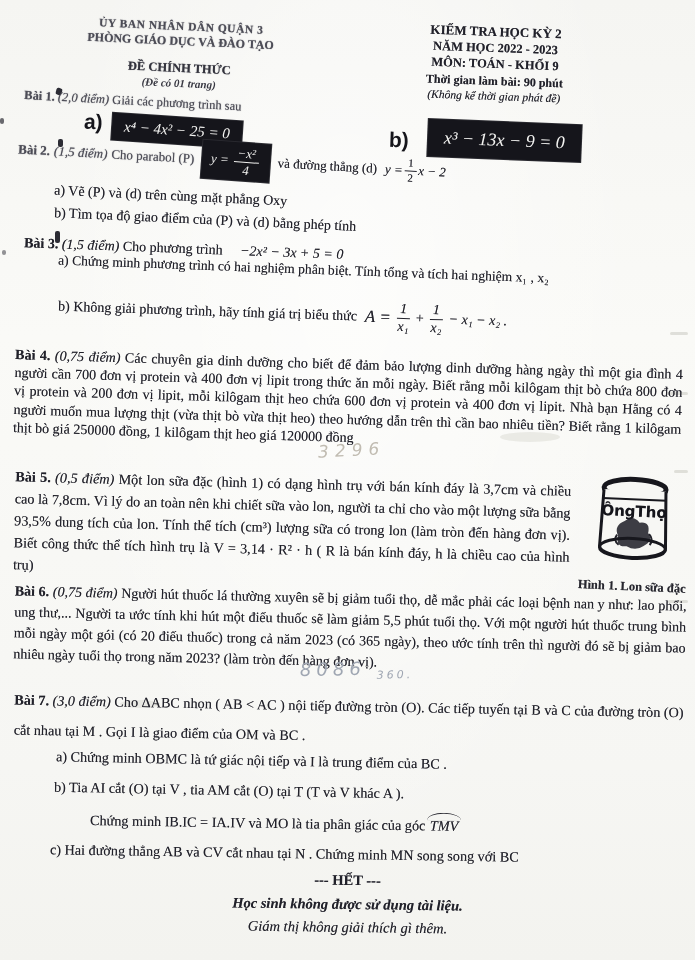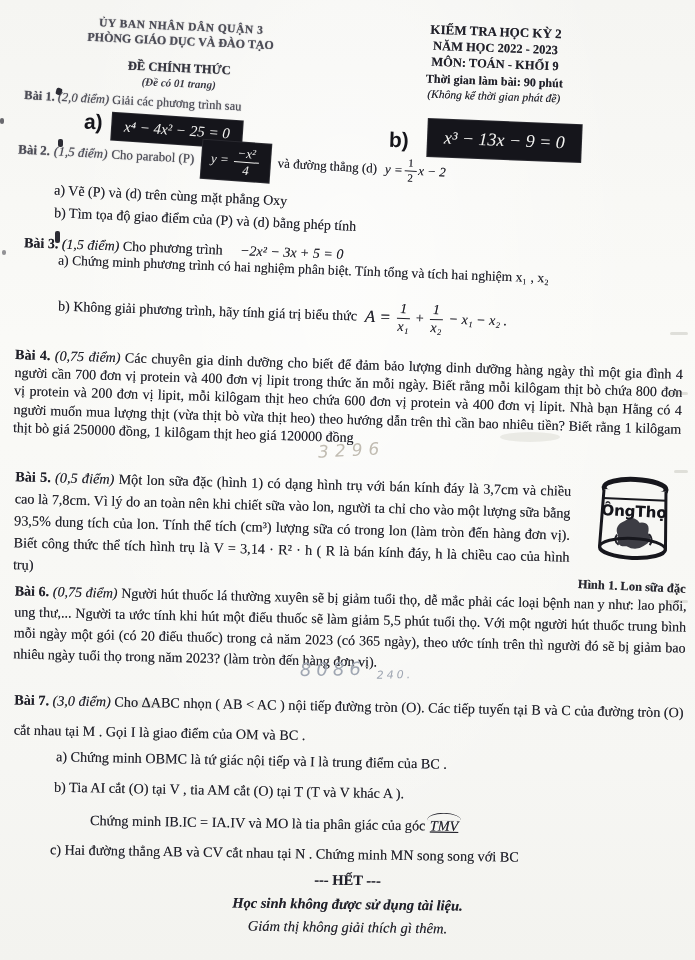--- a/index.html
+++ b/index.html
@@ -26,21 +26,21 @@
     box-shadow:0 0 0 1px #2a2a30;
   }
   .frac{display:inline-block; text-align:center; vertical-align:middle; line-height:1.05; padding:0 2px;}
   .frac .num{display:block; border-bottom:1px solid currentColor; padding:0 3px 1px;}
   .frac .den{display:block; padding-top:1px;}
   .mrow{display:flex; align-items:center; white-space:nowrap;}
   .mrow > *{flex:0 0 auto;}
   .gap4{margin-left:4px;} .gap8{margin-left:8px;}
   .ablabel{font-family:"Liberation Sans","DejaVu Sans",sans-serif; font-weight:bold; font-size:21px; color:#15151b;}
   .mathit{font-style:italic;}
-  .angle{position:relative; font-style:italic; display:inline-block; padding:0 1px;text-decoration:underline;}
+  .angle{position:relative; font-style:italic; display:inline-block; padding:0 1px;}
   .angle::before{
     content:""; position:absolute; left:-2px; right:-2px; top:-5px; height:7px;
     border-top:1.6px solid #2b2b33; border-radius:50% 50% 0 0 / 100% 100% 0 0;
   }
   .hand1{
     font-family:"DejaVu Sans",sans-serif; font-style:italic;
     color:#c1bcb2; font-size:17px; letter-spacing:6px;
   }
   .hand2{
     font-family:"DejaVu Sans",sans-serif; font-style:italic;
@@ -162,21 +162,21 @@
     <span>Một lon sữa đặc (hình 1) có dạng hình trụ với bán kính đáy là 3,7cm và chiều cao là 7,8cm. Vì lý do an toàn nên khi chiết sữa vào lon, người ta chỉ cho vào một lượng sữa bằng 93,5% dung tích của lon. Tính thể tích (cm³) lượng sữa có trong lon (làm tròn đến hàng đơn vị). Biết công thức thể tích hình trụ là V = 3,14 · R² · h ( R là bán kính đáy, h là chiều cao của hình trụ)</span>
   </div>
 
   <div class="abs just ink" style="left:14px;top:588px;width:672px;font-size:14px;line-height:1.5;transform:rotate(1.3deg);">
     <span class="btitle">Bài 6.</span>
     <span class="bpts">(0,75 điểm)</span>
     <span>Người hút thuốc lá thường xuyên sẽ bị giảm tuổi thọ, dễ mắc phải các loại bệnh nan y như: lao phổi, ung thư,...  Người ta ước tính khi hút một điếu thuốc sẽ làm giảm 5,5 phút tuổi thọ. Với một người hút thuốc trung bình mỗi ngày một gói (có 20 điếu thuốc) trong cả năm 2023 (có 365 ngày), theo ước tính trên thì người đó sẽ bị giảm bao nhiêu ngày tuổi thọ trong năm 2023? (làm tròn đến hàng đơn vị).</span>
   </div>
   <div class="abs hand2" style="left:300px;top:658px;transform:rotate(-1deg);">
     <span>8086</span>
-    <span class="small">240.</span>
+    <span class="small">360.</span>
   </div>
 
   <div class="abs ink" style="left:14px;top:692px;width:672px;font-size:14.2px;line-height:2.1;transform:rotate(1.1deg);">
     <span class="btitle">Bài 7.</span>
     <span class="bpts">(3,0 điểm)</span>
     <span>Cho ΔABC nhọn ( AB &lt; AC ) nội tiếp đường tròn (O). Các tiếp tuyến tại B và C của đường tròn (O) cắt nhau tại M . Gọi I là giao điểm của OM và BC .</span>
   </div>
   <div class="abs ink" style="left:56px;top:752px;font-size:14.2px;transform:rotate(1.1deg);">a) Chứng minh OBMC là tứ giác nội tiếp và I là trung điểm của BC .</div>
   <div class="abs ink" style="left:54px;top:782px;font-size:14.2px;transform:rotate(1.1deg);">b) Tia AI cắt (O) tại V , tia AM cắt (O) tại T (T và V khác A ).</div>
   <div class="abs ink" style="left:90px;top:815px;font-size:14.2px;transform:rotate(.9deg);">

